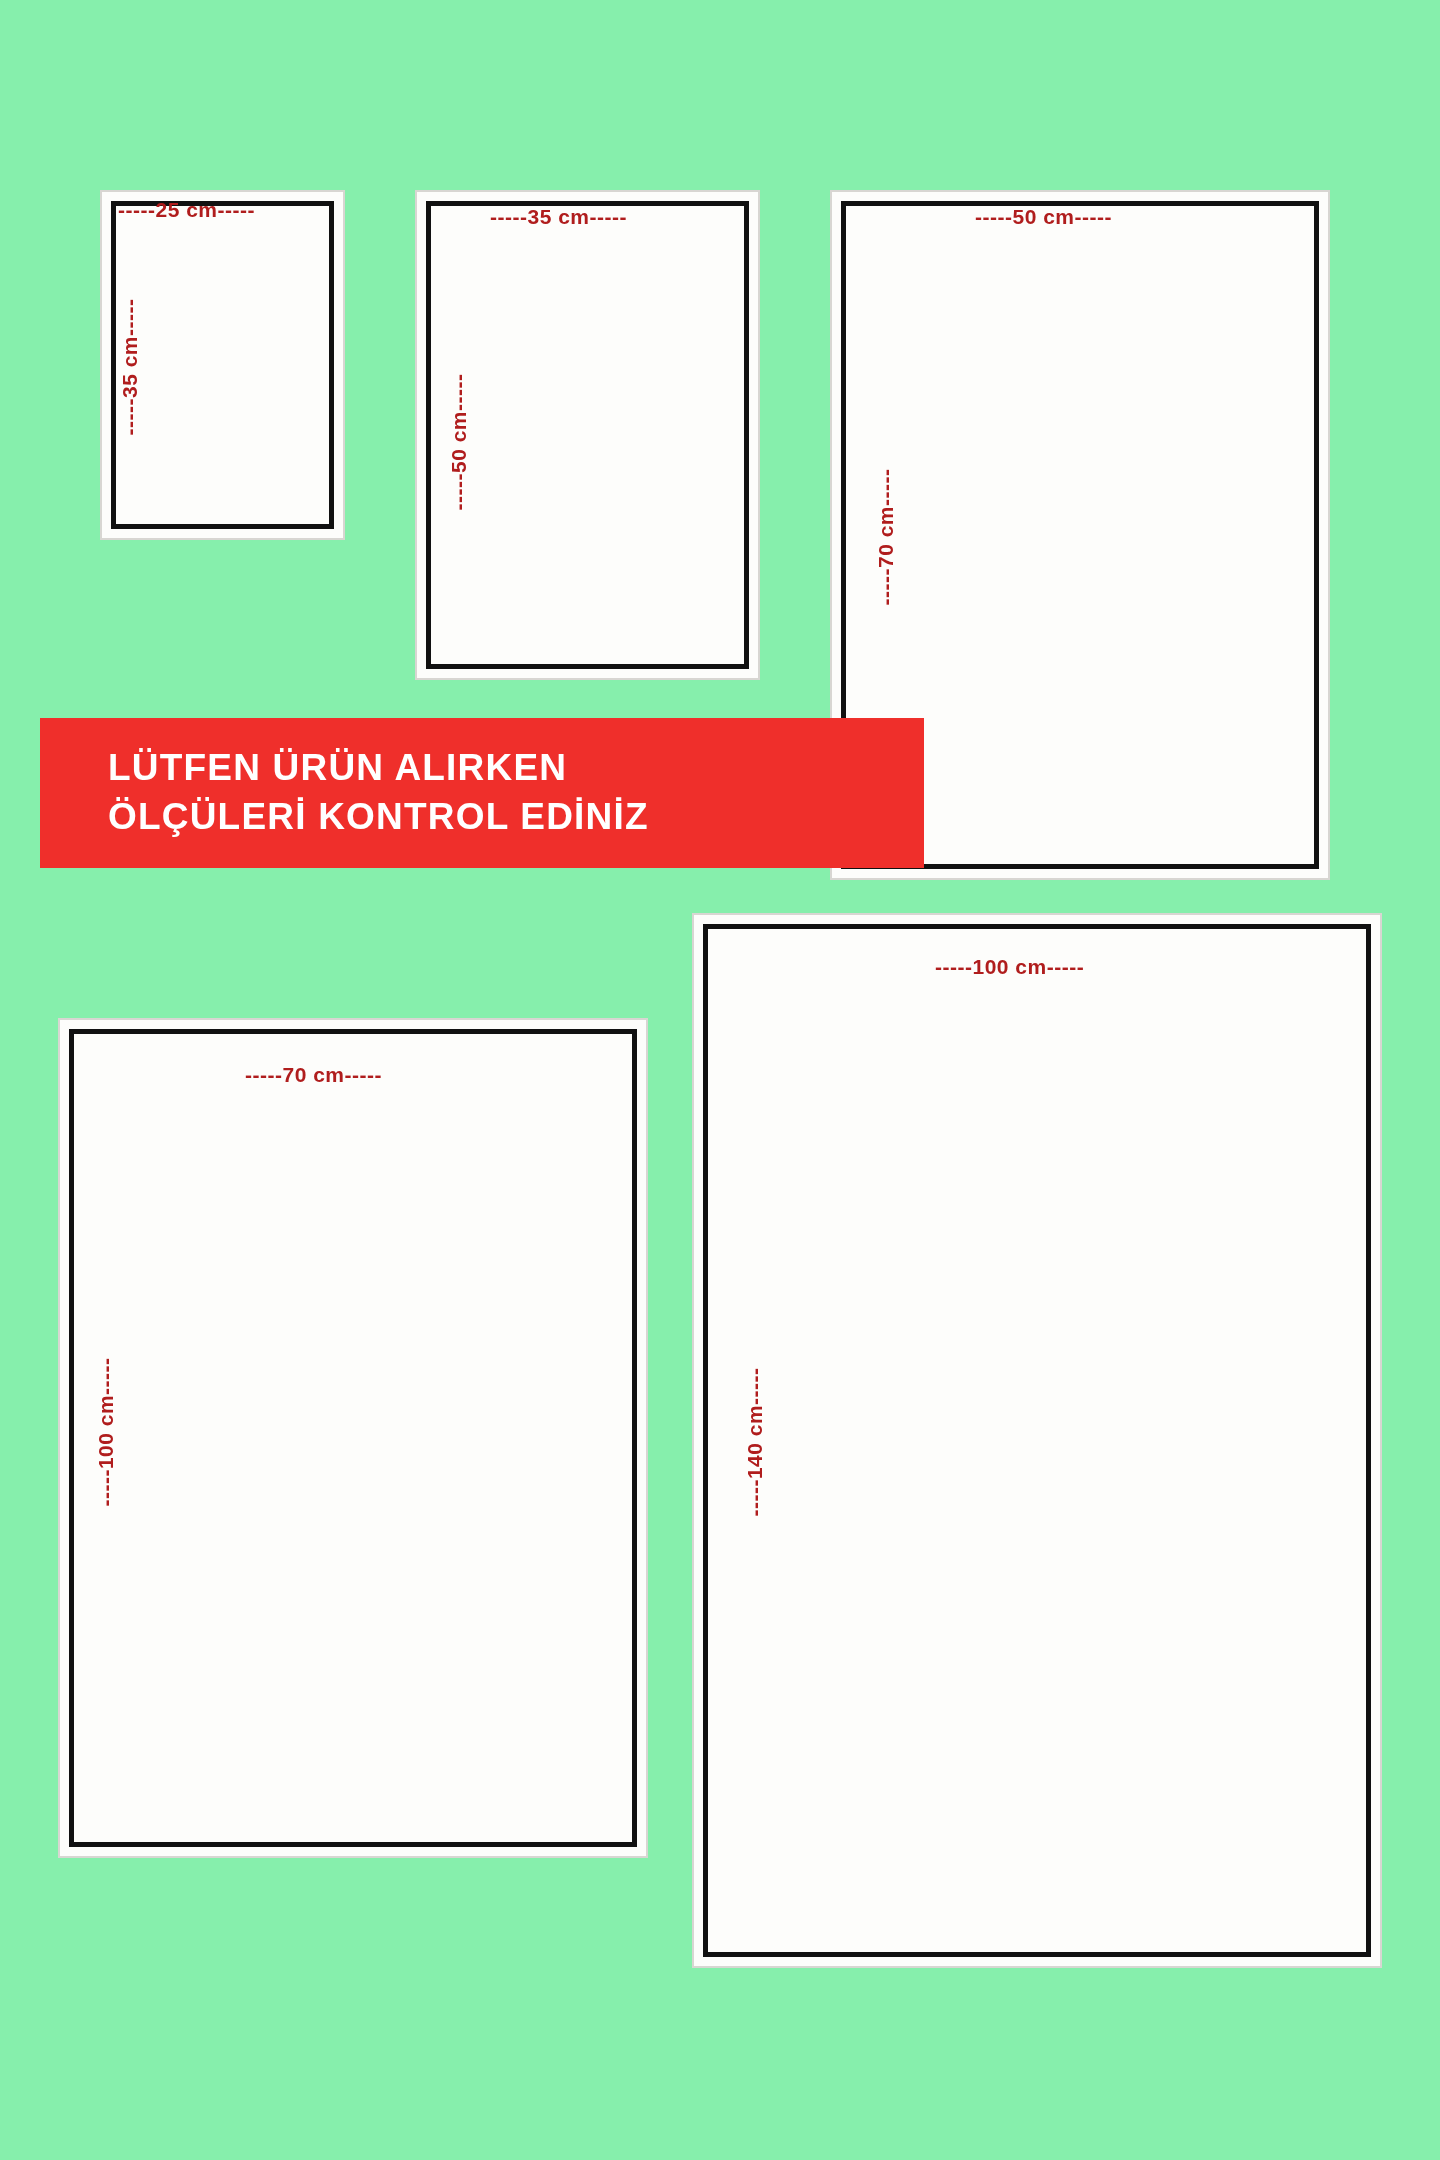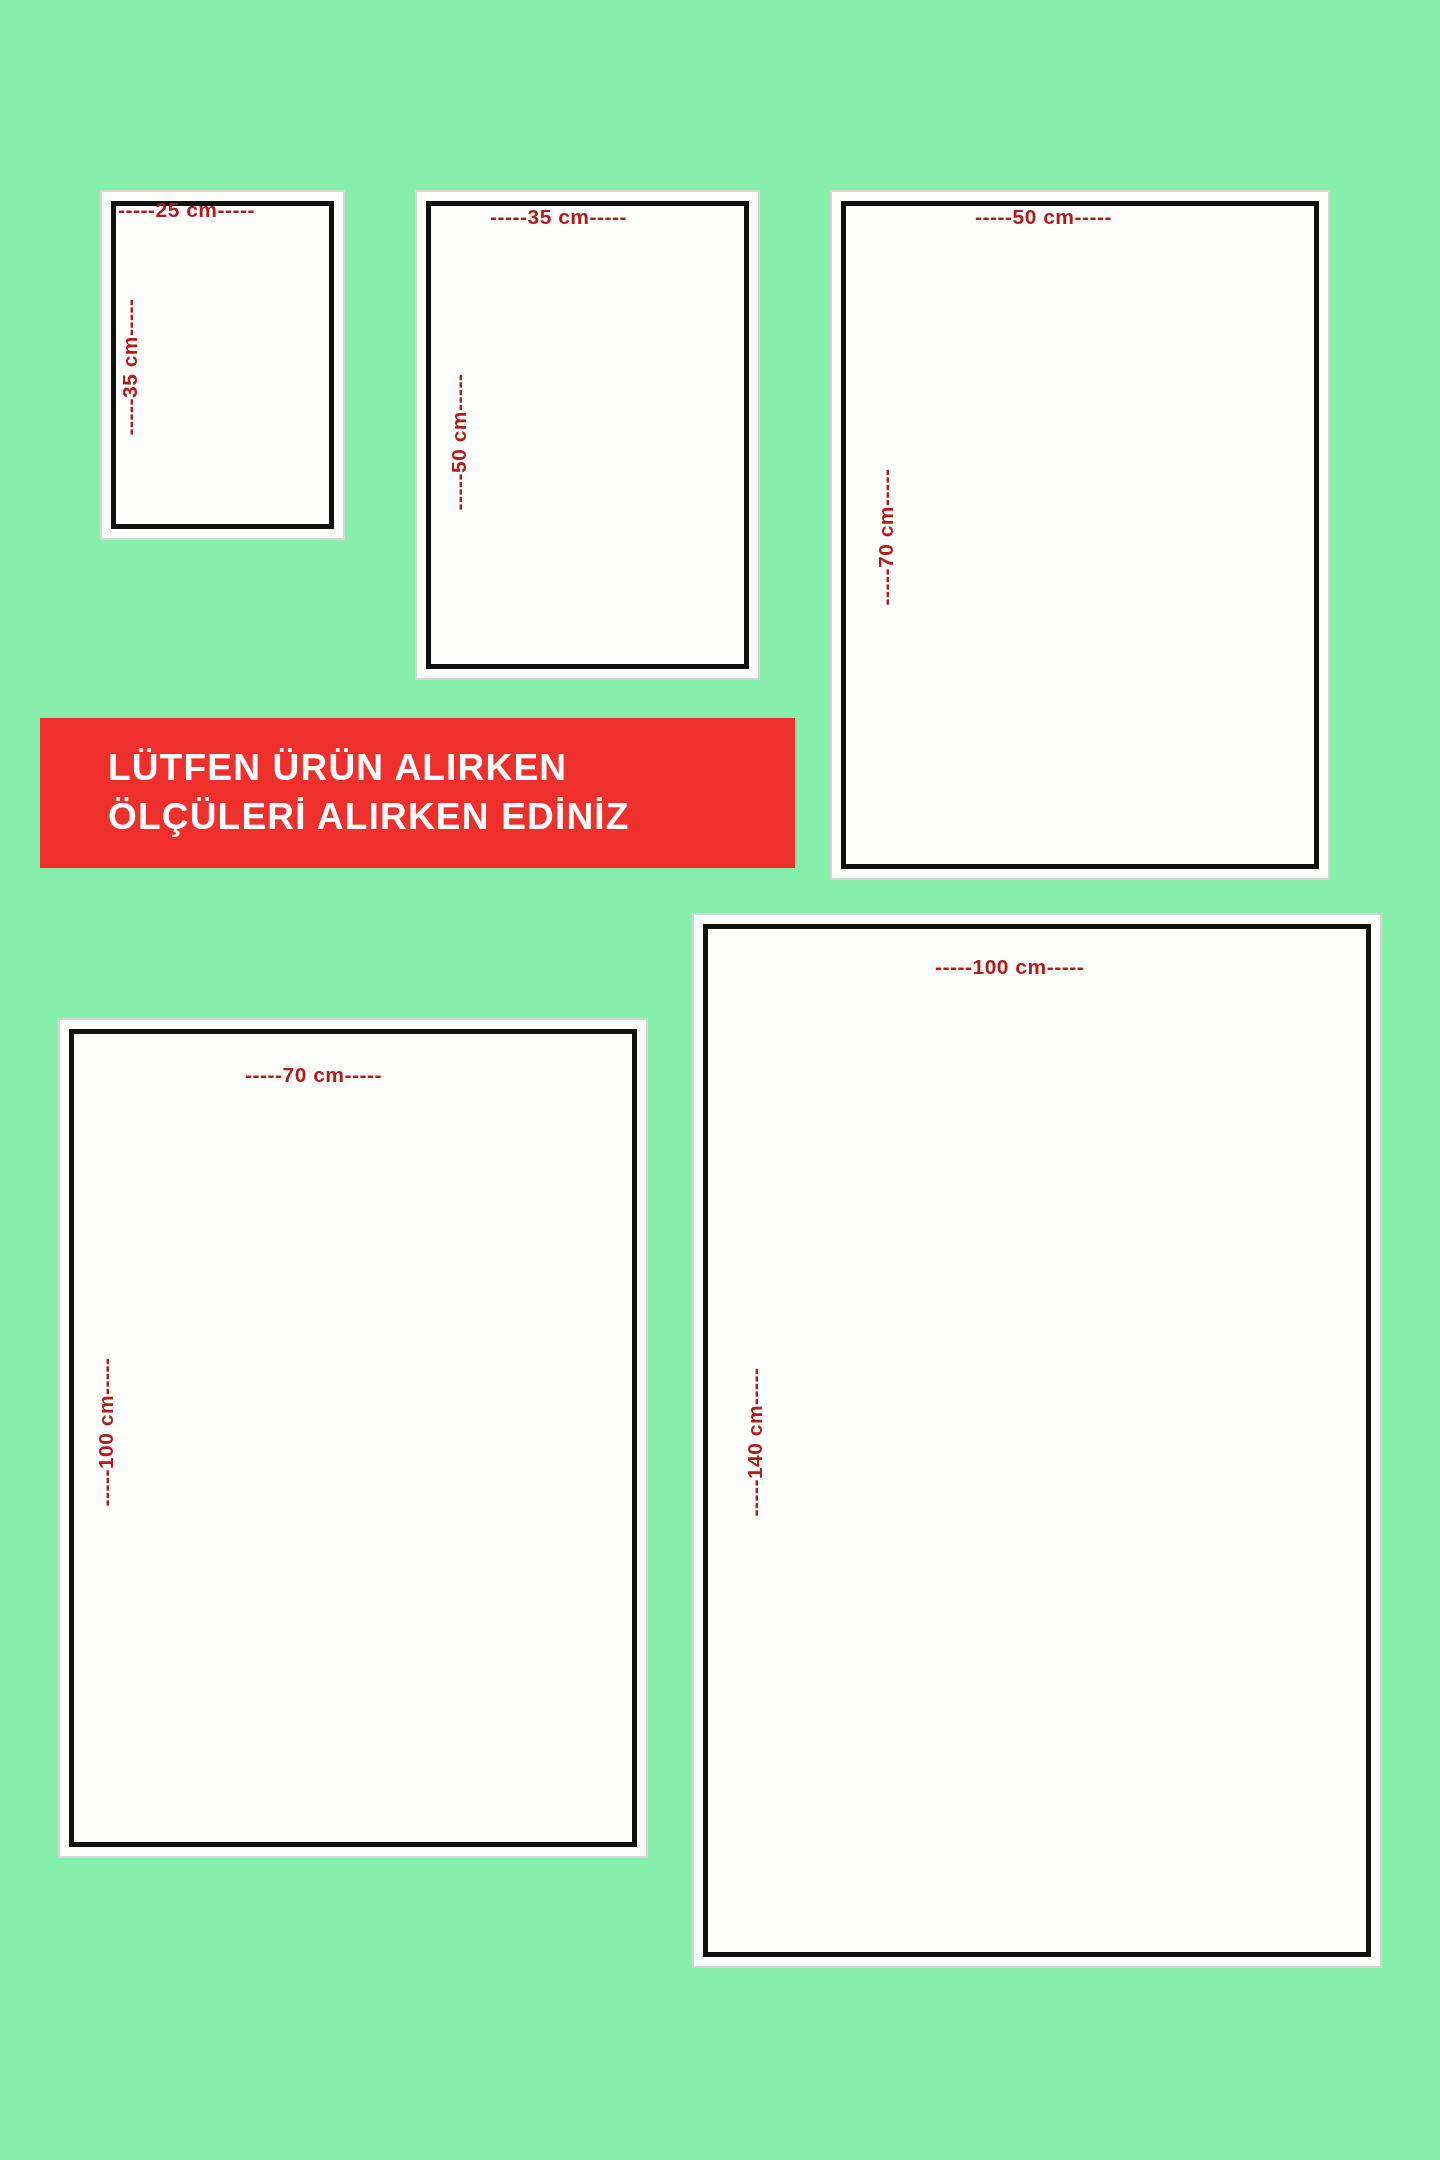--- a/index.html
+++ b/index.html
@@ -52,21 +52,21 @@
   .dim-v {
     transform-origin: center center;
     transform: rotate(-90deg);
   }
 
   
   #warning-banner {
     position: absolute;
     left: 40px;
     top: 718px;
-    width: 755px;
+    width: 884px;
     height: 150px;
     background: #ef2f2b;
     display: flex;
     flex-direction: column;
     justify-content: center;
     padding-left: 68px;
     box-sizing: border-box;
   }
   #warning-banner .line {
     color: #ffffff;
@@ -95,21 +95,21 @@
   <div class="dim dim-v" style="left:374px; top:430px; width:170px; text-align:center; font-size:21px;">-----50 cm-----</div>
 
   <div class="frame" style="left:830px; top:190px; width:500px; height:690px;">
     <div class="inner"></div>
   </div>
   <div class="dim dim-h" style="left:975px; top:205px; font-size:21px;">-----50 cm-----</div>
   <div class="dim dim-v" style="left:796px; top:525px; width:180px; text-align:center; font-size:21px;">-----70 cm-----</div>
 
   <div id="warning-banner">
     <div class="line">LÜTFEN ÜRÜN ALIRKEN</div>
-    <div class="line">ÖLÇÜLERİ ALIRKEN EDİNİZ</div>
+    <div class="line">ÖLÇÜLERİ KONTROL EDİNİZ</div>
   </div>
 
   <div class="frame" style="left:58px; top:1018px; width:590px; height:840px;">
     <div class="inner"></div>
   </div>
   <div class="dim dim-h" style="left:245px; top:1063px; font-size:21px;">-----70 cm-----</div>
   <div class="dim dim-v" style="left:6px; top:1420px; width:200px; text-align:center; font-size:21px;">-----100 cm-----</div>
 
   <div class="frame" style="left:692px; top:913px; width:690px; height:1055px;">
     <div class="inner"></div>

